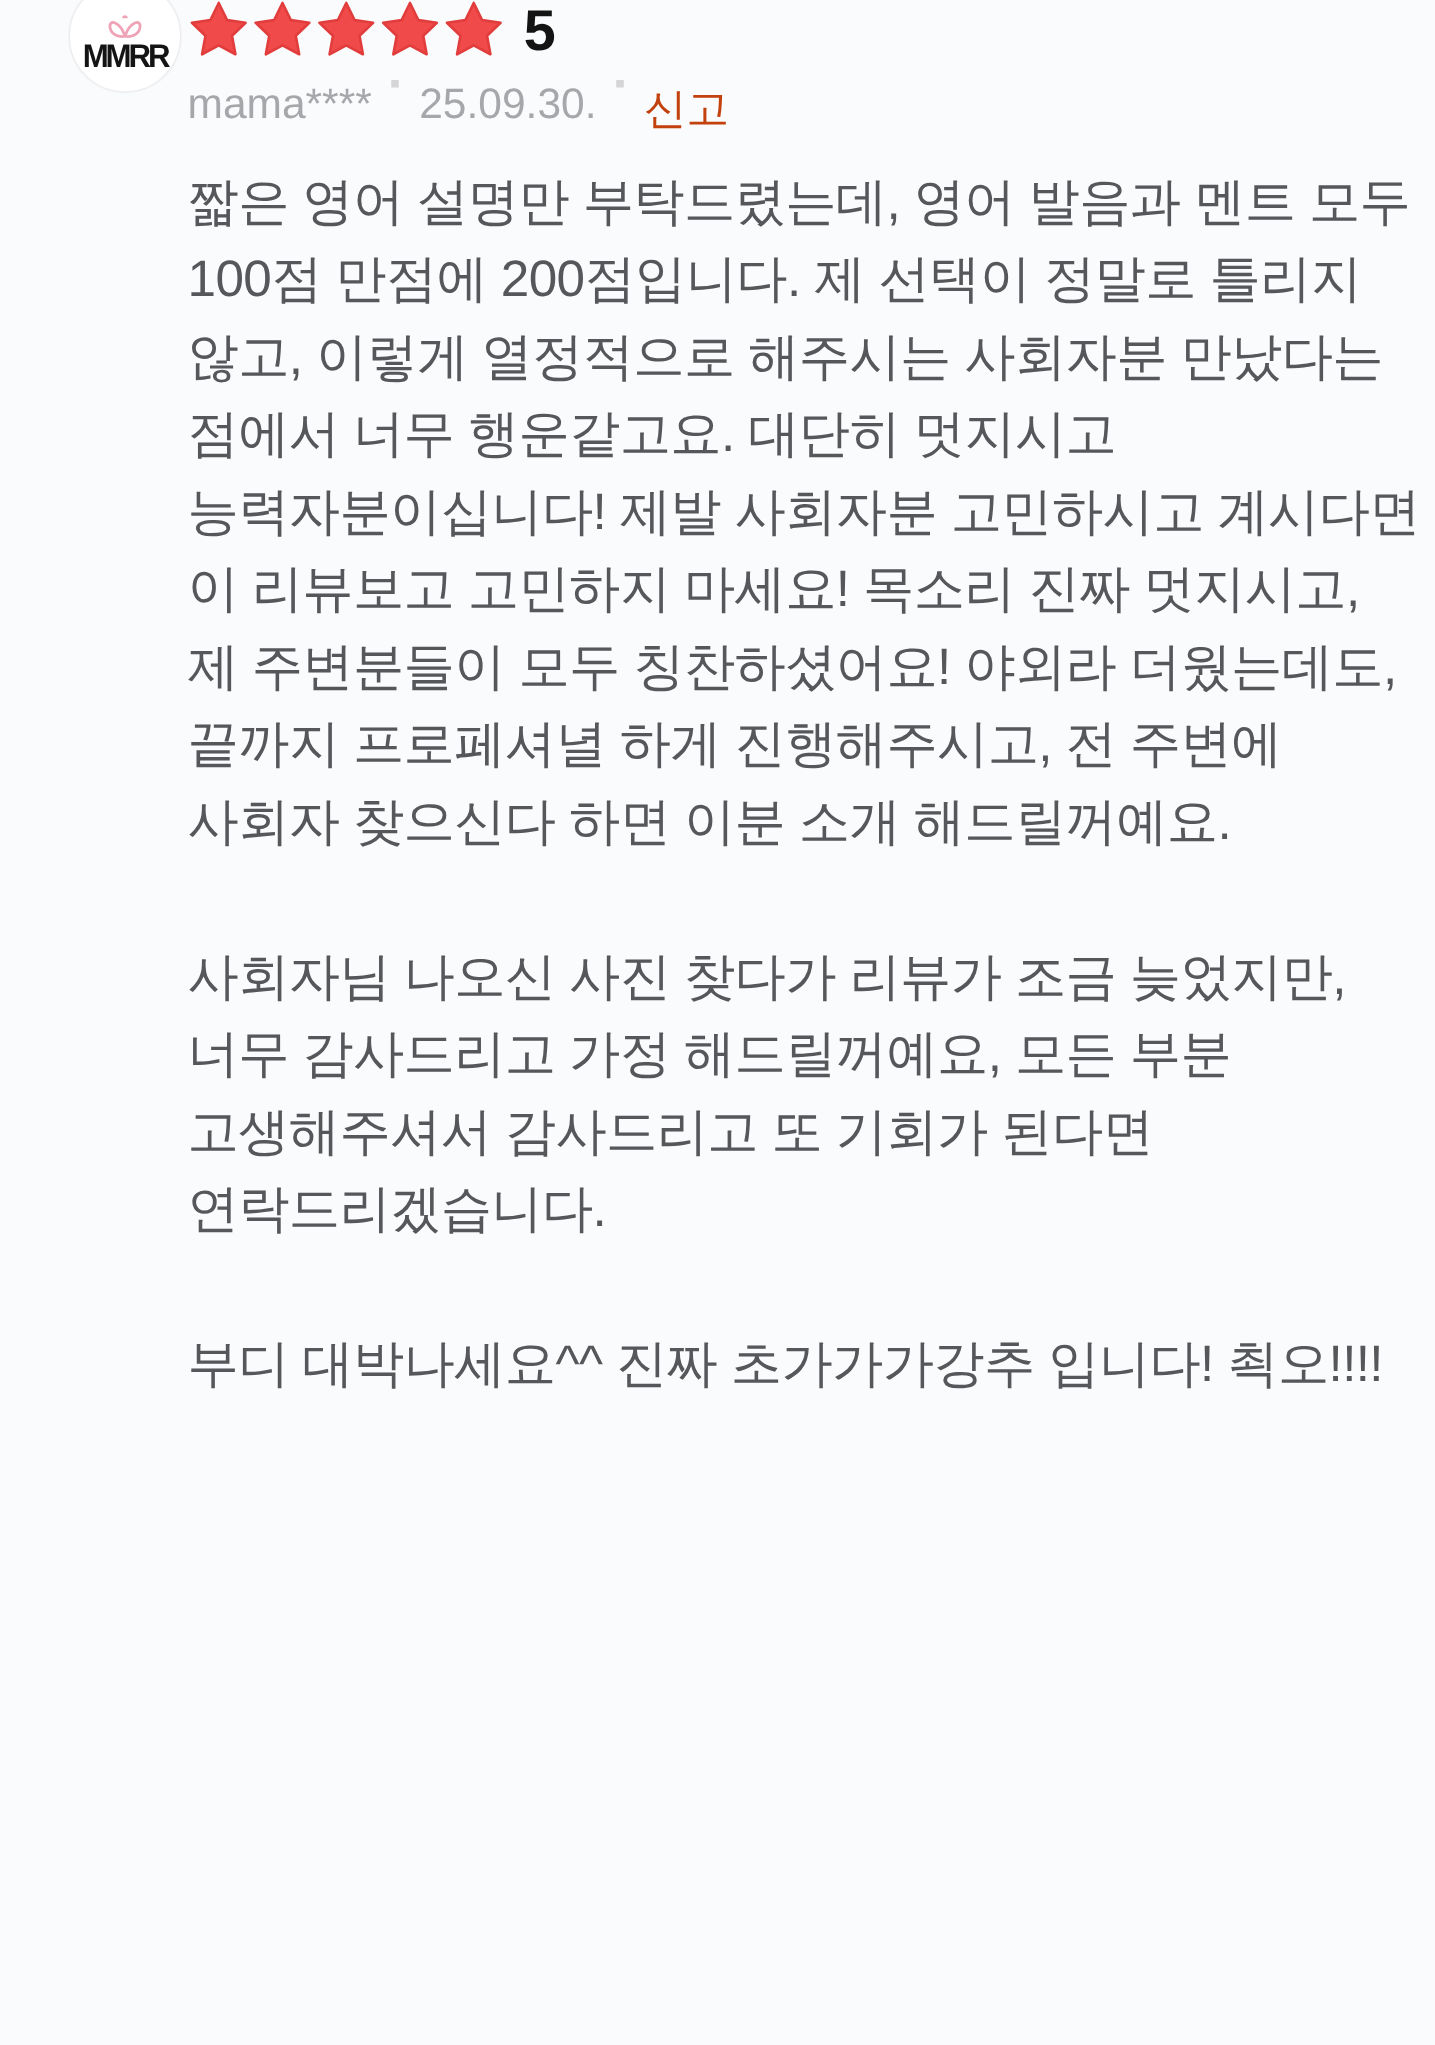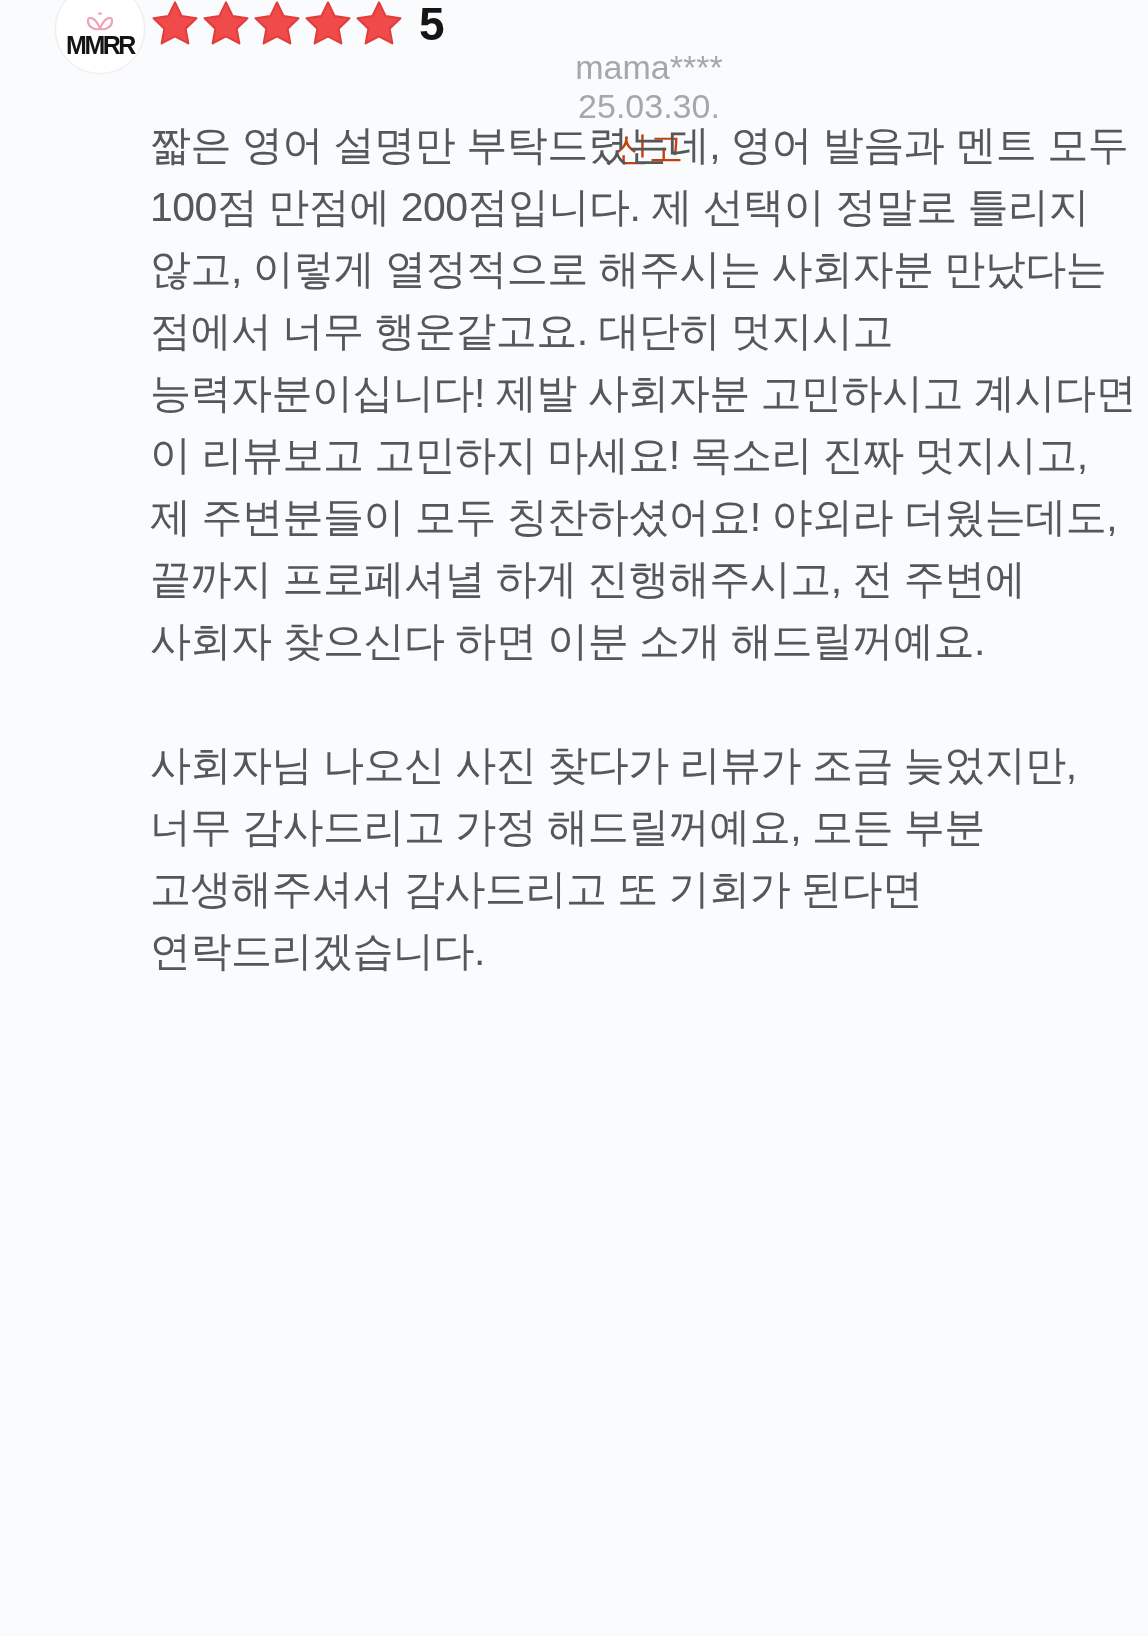--- a/index.html
+++ b/index.html
@@ -72,26 +72,24 @@
   .rating-value {
     font-size: 46px;
     font-weight: bold;
     color: #141414;
     margin-left: 14px;
     line-height: 1;
     padding-top: 2px;
   }
   .meta-row {
     display: flex;
-    align-items: center;
-    margin-top: 0;
+    margin-top: 16px;
     height: 40px;
     color: #a6a7aa;
     font-size: 34px;
-    flex-direction: column;
   }
   .meta-sep {
     width: 6px;
     height: 6px;
     background: #d5d5d8;
     margin: 0 16px;
     display: inline-block;
   }
   .report-link {
     color: #c2410c;
@@ -145,35 +143,36 @@
           <svg viewBox="0 0 24 23" class="star">
             <path d="M12 1.6 L15.2 8.2 L22.3 9.2 L17.1 14.2 L18.4 21.3 L12 17.9 L5.6 21.3 L6.9 14.2 L1.7 9.2 L8.8 8.2 Z" fill="#f14a4a" stroke="#e23d3d" stroke-width="1" stroke-linejoin="round"></path>
           </svg>
         </div>
       <div class="rating-value">5</div>
     </div>
 
     <div class="meta-row">
       <span>mama****</span>
       <span class="meta-sep"></span>
-      <span>25.03.30.</span>
+      <span>25.09.30.</span>
       <span class="meta-sep"></span>
       <span class="report-link">신고</span>
     </div>
 
     <div class="review-body">
       <p>짧은 영어 설명만 부탁드렸는데, 영어 발음과 멘트 모두
 100점 만점에 200점입니다. 제 선택이 정말로 틀리지
 않고, 이렇게 열정적으로 해주시는 사회자분 만났다는
 점에서 너무 행운같고요. 대단히 멋지시고
 능력자분이십니다! 제발 사회자분 고민하시고 계시다면
 이 리뷰보고 고민하지 마세요! 목소리 진짜 멋지시고,
 제 주변분들이 모두 칭찬하셨어요! 야외라 더웠는데도,
 끝까지 프로페셔녈 하게 진행해주시고, 전 주변에
 사회자 찾으신다 하면 이분 소개 해드릴꺼예요.</p>
       <p>사회자님 나오신 사진 찾다가 리뷰가 조금 늦었지만,
 너무 감사드리고 가정 해드릴꺼예요, 모든 부분
 고생해주셔서 감사드리고 또 기회가 된다면
 연락드리겠습니다.</p>
+      <p>부디 대박나세요^^ 진짜 초가가가강추 입니다! 쵝오!!!!</p>
     </div>
 
   </div>
 </div>
 
 </body></html>

